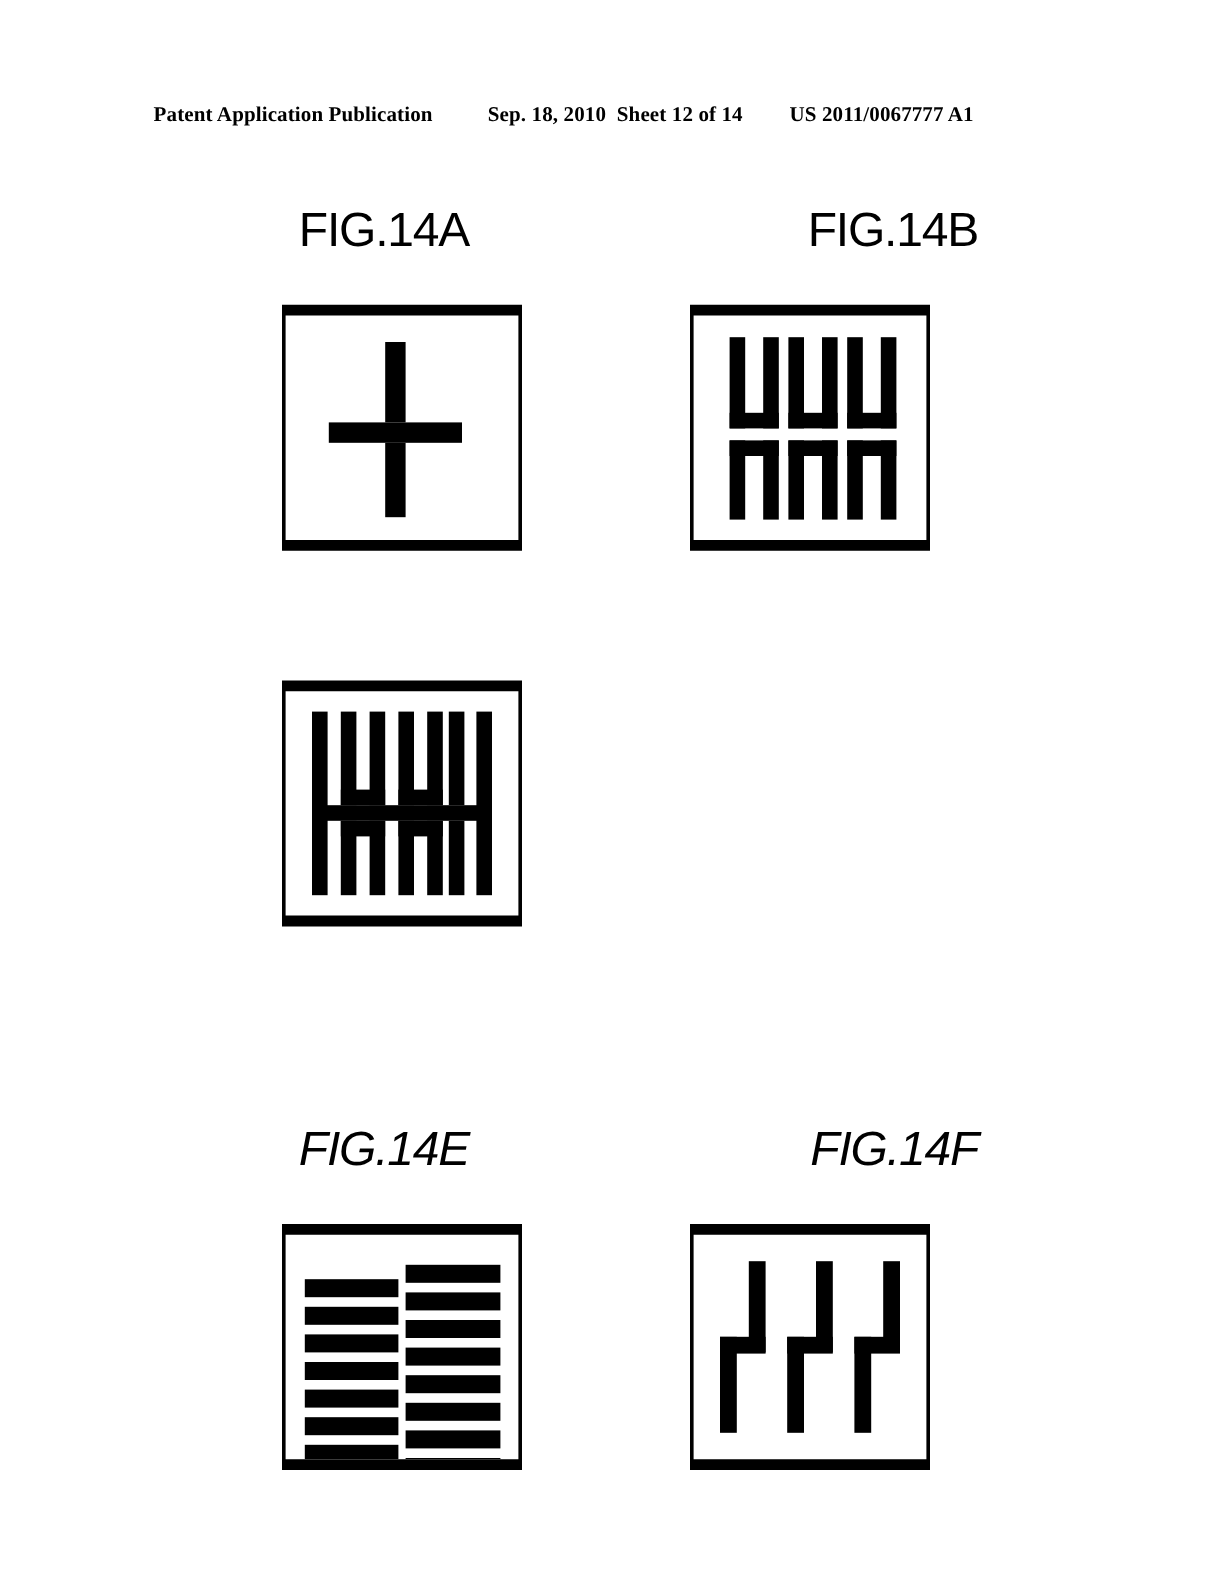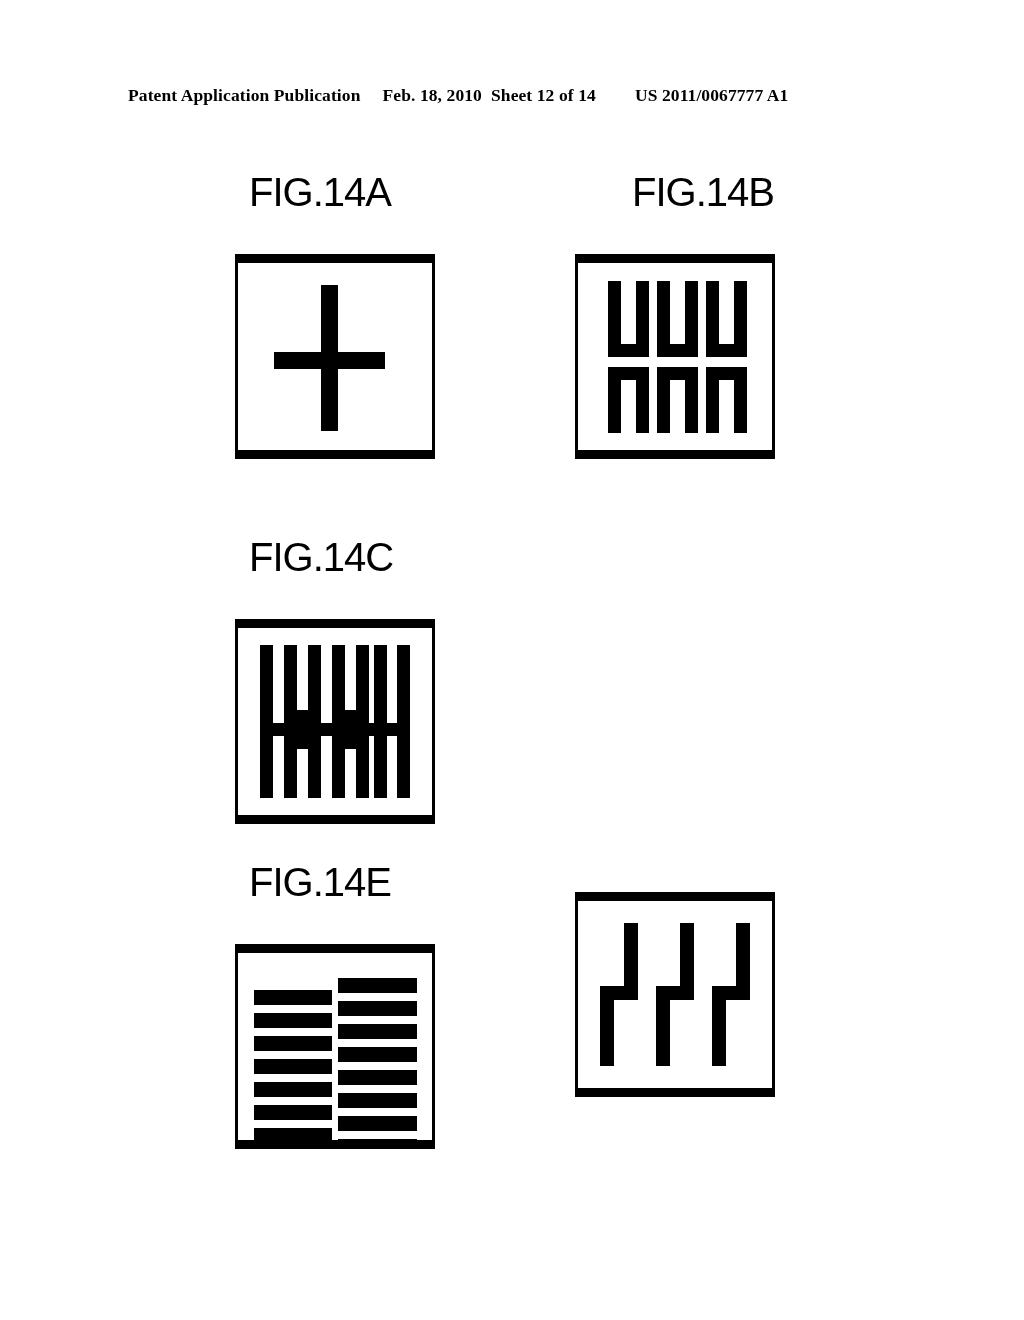--- a/index.html
+++ b/index.html
@@ -25,55 +25,55 @@
     width: 768px;
     height: 26px;
     display: flex;
     align-items: baseline;
     font-family: "Liberation Serif", serif;
     font-weight: bold;
     font-size: 17.5px;
     letter-spacing: 0.1px;
     white-space: nowrap;
   }
-  #page-header .hdr-pub   { margin-right: 22px; }
+  #page-header .hdr-pub   { margin-right: 46px; }
   #page-header .hdr-date  { margin-right: 9px; }
   #page-header .hdr-sheet { margin-right: 39px; }
   #page-header .hdr-pubno { }
 
   
   #figure-grid {
     position: absolute;
     top: 170px;
     left: 0;
     width: 1024px;
     height: 1070px;
   }
   .figure-cell {
     position: absolute;
     width: 240px;
   }
   .fig-col-left  { left: 235px; }
   .fig-col-right { left: 575px; }
   .fig-row-1 { top: 0px; }
   .fig-row-2 { top: 365px; }
-  .fig-row-3 { top: 690px; }
+  .fig-row-3 { top: 766px; font-style: italic; }
 
   .fig-label {
     font-family: "Liberation Sans", sans-serif;
     font-size: 40px;
     font-weight: 400;
     letter-spacing: -1px;
     line-height: 44px;
     height: 52px;
     color: #000;
     white-space: nowrap;
   }
   .fig-col-left  .fig-label { text-align: left;  padding-left: 14px; }
-  .fig-col-right .fig-label { text-align: center;  padding-left: 16px; }
+  .fig-col-right .fig-label { text-align: right;  padding-left: 16px; }
 
   
   .fig-box {
     position: relative;
     width: 200px;
     height: 205px;
     margin-top: 32px;
     background: #ffffff;
     box-sizing: border-box;
     border-top: 9px solid #000;
@@ -86,21 +86,21 @@
     inset: 0;
     overflow: hidden;
   }
   .fig-canvas svg { display: block; }
 </style>
 </head>
 <body>
 
 <div id="page-header">
   <span class="hdr-pub">Patent Application Publication</span>
-  <span class="hdr-date">Feb. 18, 2010</span>
+  <span class="hdr-date">Sep. 18, 2010</span>
   <span class="hdr-sheet">Sheet 12 of 14</span>
   <span class="hdr-pubno">US 2011/0067777 A1</span>
 </div>
 
 <div id="figure-grid">
 
   <div class="figure-cell fig-col-left fig-row-1">
     <div class="fig-label">FIG.14A</div>
     <div class="fig-box">
       <div class="fig-canvas">
@@ -148,21 +148,20 @@
             <rect x="128" y="104" width="41" height="13"></rect>
             <rect x="128" y="104" width="13" height="66"></rect>
             <rect x="156" y="104" width="13" height="66"></rect>
           </g>
         </svg>
       </div>
     </div>
   </div>
 
   <div class="figure-cell fig-col-left fig-row-2">
-    <div class="fig-label">FIG.14C</div>
     <div class="fig-box">
       <div class="fig-canvas">
         <svg width="194" height="187" viewBox="0 0 194 187" xmlns="http://www.w3.org/2000/svg" aria-hidden="true">
           <g fill="#000000">
 
             <rect x="22" y="17" width="13" height="153"></rect>
 
             <rect x="159" y="17" width="13" height="153"></rect>
 
             <rect x="22" y="95" width="150" height="13"></rect>
@@ -216,20 +215,21 @@
             <rect x="100" y="140" width="79" height="15"></rect>
             <rect x="100" y="163" width="79" height="15"></rect>
             <rect x="100" y="186" width="79" height="15"></rect>
           </g>
         </svg>
       </div>
     </div>
   </div>
 
   <div class="figure-cell fig-col-right fig-row-3">
+    <div class="fig-label">FIG.14F</div>
     <div class="fig-box">
       <div class="fig-canvas">
         <svg width="194" height="187" viewBox="0 0 194 187" xmlns="http://www.w3.org/2000/svg" aria-hidden="true">
           <g fill="#000000">
 
             <rect x="46" y="22" width="14" height="76"></rect>
             <rect x="22" y="85" width="38" height="14"></rect>
             <rect x="22" y="85" width="14" height="80"></rect>
 
             <rect x="102" y="22" width="14" height="76"></rect>

